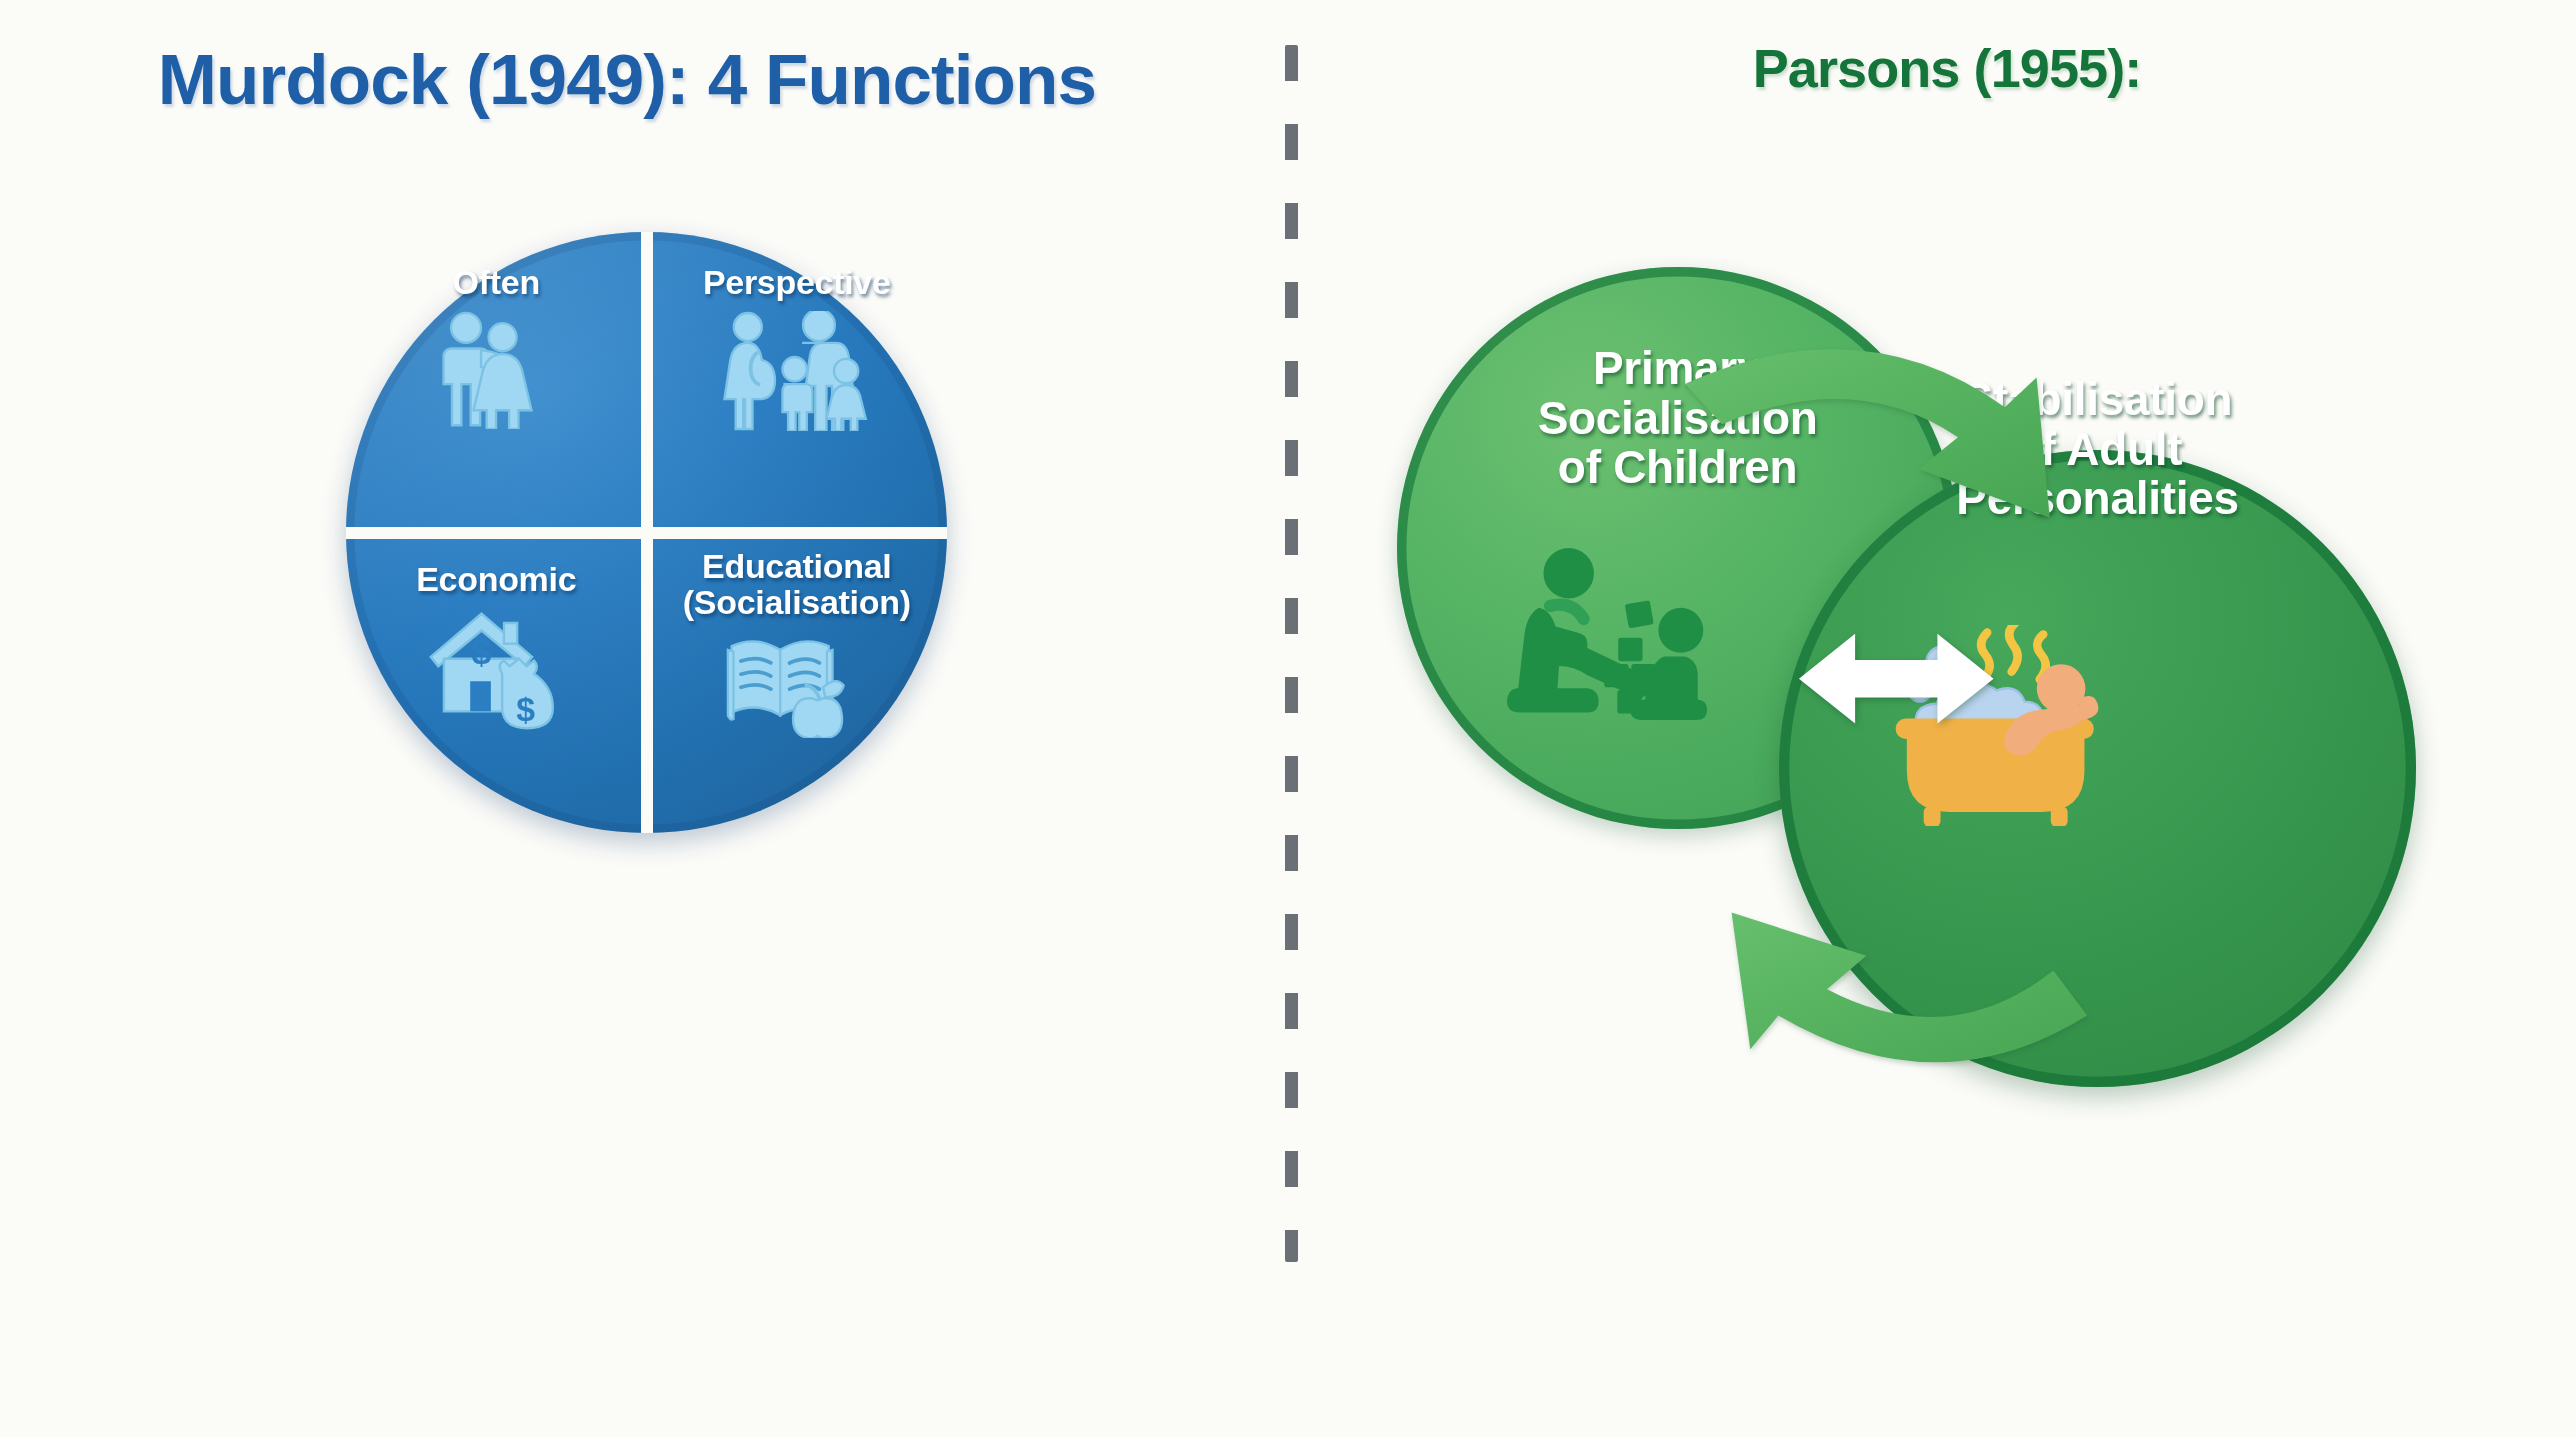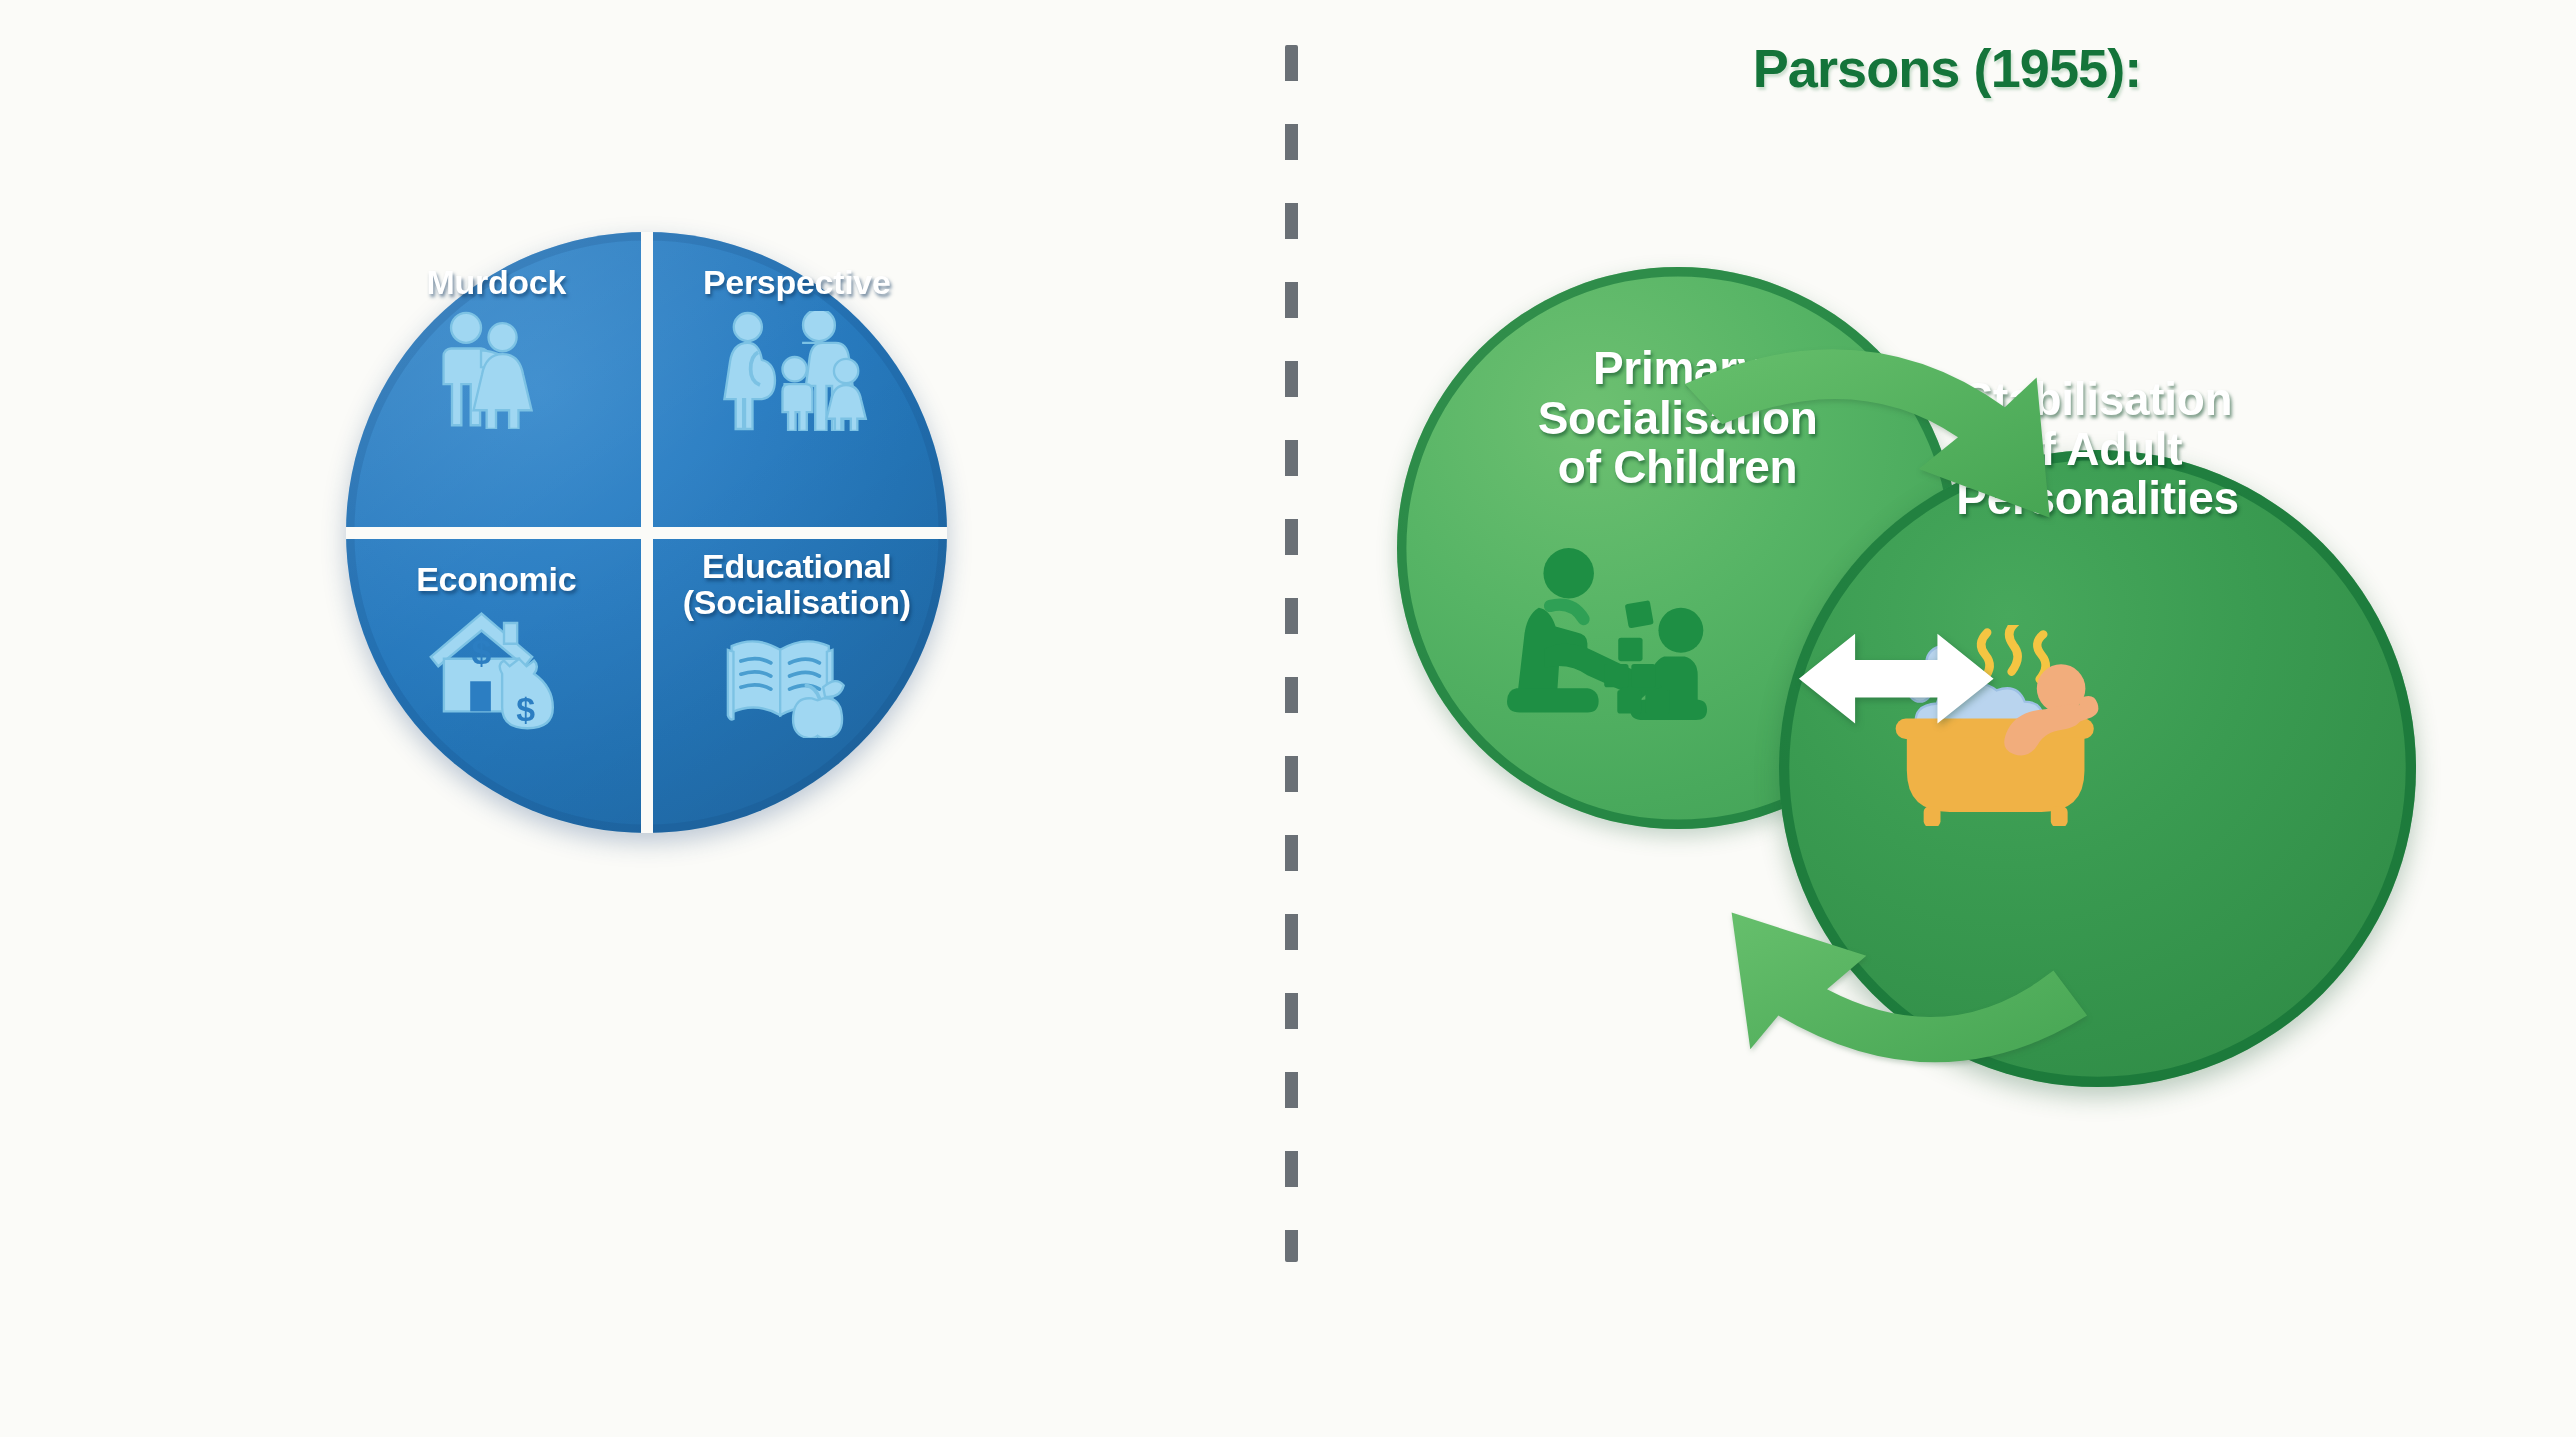--- a/index.html
+++ b/index.html
@@ -117,28 +117,29 @@
     position:absolute;left:0;top:1303px;width:2576px;text-align:center;
     font-size:58px;font-weight:bold;color:#4d4d4d;letter-spacing:-0.5px;
     text-shadow:1.9px 2.8px 2.8px rgba(120,120,120,.35);
   }
 </style>
 </head>
 <body>
 
 <div class="stage">
 
+  <div class="title-left">Murdock (1949): 4 Functions</div>
 
   <div class="murdock-wrap">
     <div class="murdock-circle"></div>
     <div class="cross-v"></div>
     <div class="cross-h"></div>
 
     <div class="quad q-tl">
-      <div class="q-label">Murdock</div>
+      <div class="q-label">Often</div>
       <div class="q-icon">
         <svg width="124" height="118" viewBox="0 0 132 126">
           <g fill="#a0d7f2" stroke="#7cc2e4" stroke-width="2.5">
 
             <circle cx="34" cy="18" r="16"></circle>
             <path d="M18 40 h32 a8 8 0 0 1 8 8 v30 h-9 v44 h-10 v-44 h-10 v44 h-10 v-44 h-9 v-30 a8 8 0 0 1 8 -8 z"></path>
 
             <path d="M50 42 q28 2 34 20 q4 12 -6 16 q-8 3 -10 -6 q-2 -10 -18 -12 z"></path>
 
             <circle cx="73" cy="28" r="15"></circle>

